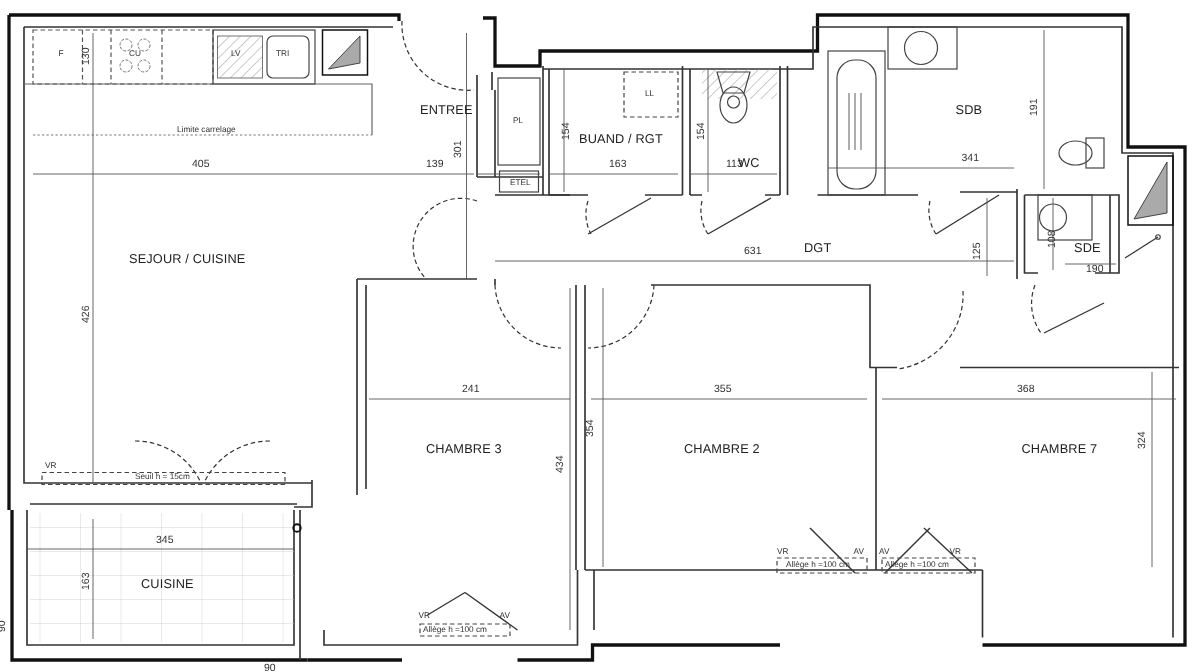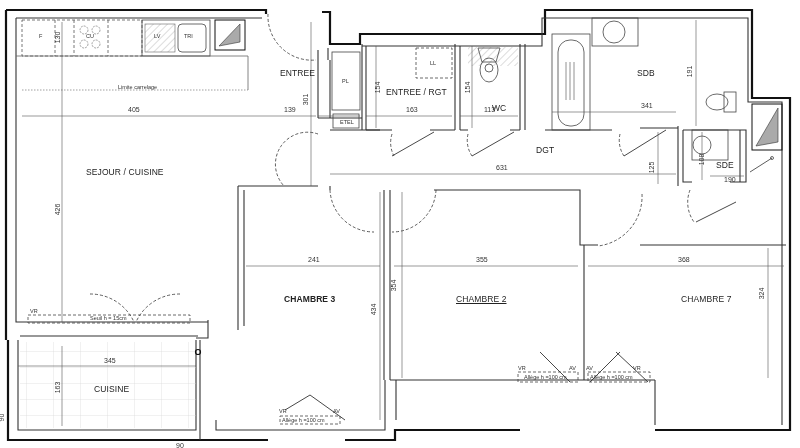--- a/index.html
+++ b/index.html
@@ -163,27 +163,27 @@
     <line x1="658" y1="132" x2="658" y2="184"></line>
     <line x1="380" y1="192" x2="380" y2="420"></line>
     <line x1="402" y1="192" x2="402" y2="378"></line>
     <line x1="768" y1="248" x2="768" y2="378"></line>
     <line x1="710" y1="176" x2="744" y2="176"></line>
   </g>
 </svg>
 
 <div class="lbl room" style="left:86px;top:168px;text-align:center;">SEJOUR / CUISINE</div>
 <div class="lbl room" style="left:280px;top:69px;text-align:center;">ENTREE</div>
-<div class="lbl room" style="left:386px;top:88px;">ENTREE / RGT</div>
+<div class="lbl room" style="left:386px;top:88px;">BUAND / RGT</div>
 <div class="lbl room" style="left:492px;top:104px;">WC</div>
 <div class="lbl room" style="left:637px;top:69px;">SDB</div>
 <div class="lbl room" style="left:716px;top:161px;">SDE</div>
-<div class="lbl room" style="left:536px;top:146px;">DGT</div>
-<div class="lbl room" style="left:284px;top:295px;font-weight:bold;">CHAMBRE 3</div>
-<div class="lbl room" style="left:456px;top:295px;text-decoration:underline;">CHAMBRE 2</div>
+<div class="lbl room" style="left:536px;top:161px;">DGT</div>
+<div class="lbl room" style="left:284px;top:295px;">CHAMBRE 3</div>
+<div class="lbl room" style="left:456px;top:295px;">CHAMBRE 2</div>
 <div class="lbl room" style="left:681px;top:295px;">CHAMBRE 7</div>
 <div class="lbl room" style="left:94px;top:385px;">CUISINE</div>
 
 <div class="lbl tiny" style="left:39px;top:34px;">F</div>
 <div class="lbl tiny" style="left:86px;top:34px;">CU</div>
 <div class="lbl tiny" style="left:154px;top:34px;">LV</div>
 <div class="lbl tiny" style="left:184px;top:34px;">TRI</div>
 <div class="lbl tiny" style="left:430px;top:61px;">LL</div>
 <div class="lbl tiny" style="left:342px;top:79px;">PL</div>
 <div class="lbl tiny" style="left:340px;top:120px;">ETEL</div>

